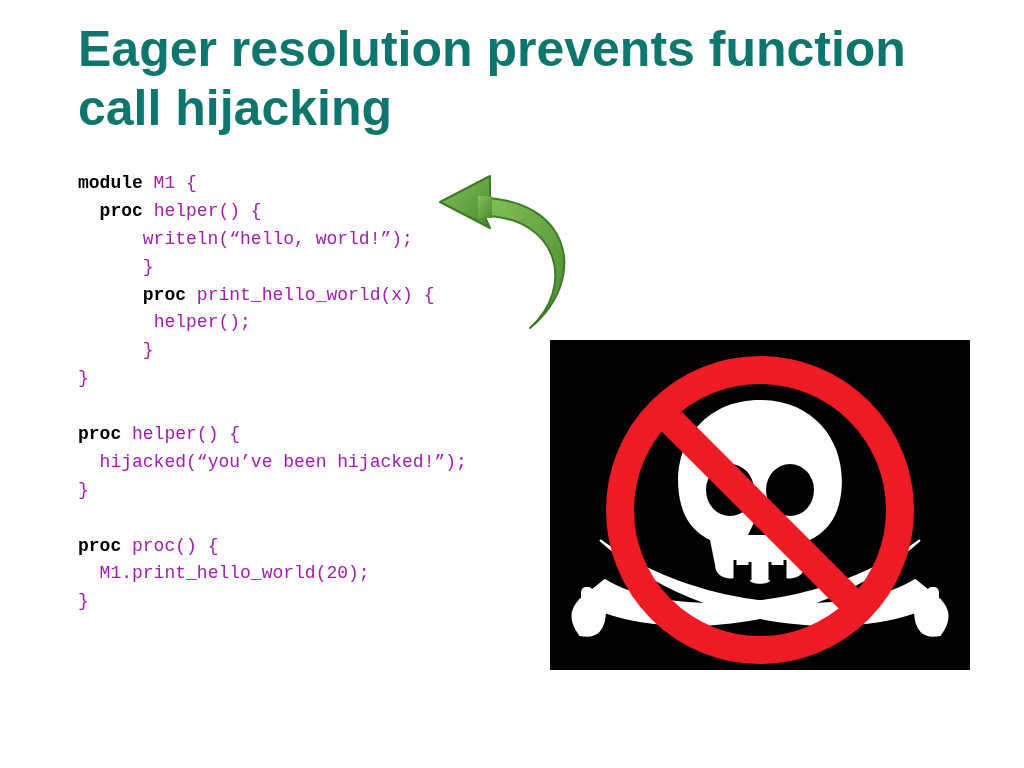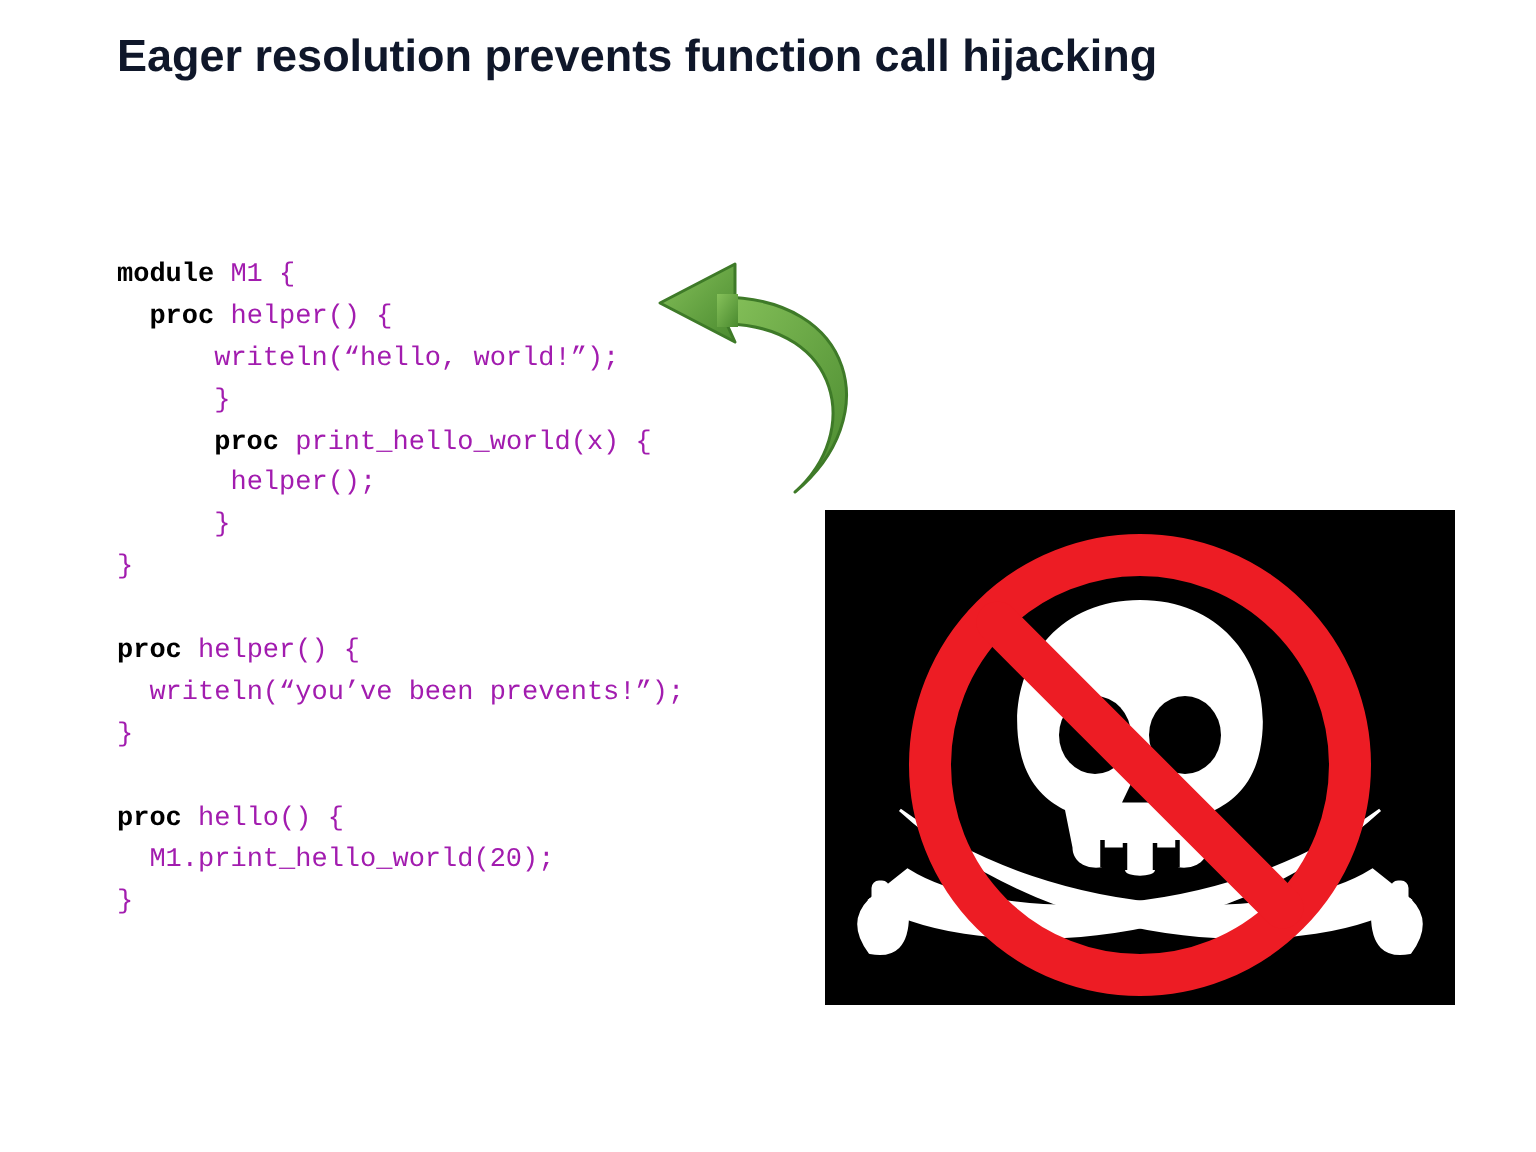--- a/index.html
+++ b/index.html
@@ -15,23 +15,23 @@
     position: relative;
     width: 1024px;
     height: 768px;
     box-sizing: border-box;
   }
   .title {
     position: absolute;
     left: 78px;
     top: 20px;
     width: 870px;
-    font-size: 30px;
+    font-size: 50px;
     font-weight: 700;
-    color: #0f172a;
+    color: #0f766e;
     line-height: 1.18;
   }
   .code {
     position: absolute;
     left: 78px;
     top: 170px;
     font-family: "Courier New", Courier, monospace;
     font-size: 18px;
     line-height: 1.55;
     white-space: pre;
@@ -70,24 +70,24 @@
   <div class="code"><span class="kw">module</span><span class="mono"> M1 {</span>
   <span class="kw">proc</span><span class="mono"> helper() {</span>
       <span class="mono">writeln(“hello, world!”);</span>
       <span class="mono">}</span>
       <span class="kw">proc</span><span class="mono"> print_hello_world(x) {</span>
        <span class="mono">helper();</span>
       <span class="mono">}</span>
 <span class="mono">}</span>
 
 <span class="kw">proc</span><span class="mono"> helper() {</span>
-  <span class="mono">writeln(“you’ve been prevents!”);</span>
+  <span class="mono">hijacked(“you’ve been hijacked!”);</span>
 <span class="mono">}</span>
 
-<span class="kw">proc</span><span class="mono"> hello() {</span>
+<span class="kw">proc</span><span class="mono"> proc() {</span>
   <span class="mono">M1.print_hello_world(20);</span>
 <span class="mono">}</span></div>
 
   <div class="arrow-wrap">
     <svg viewBox="0 0 160 180" width="160" height="180">
       <defs>
         <linearGradient id="ggrad" x1="0" y1="0" x2="1" y2="1">
           <stop offset="0%" stop-color="#86c15a"></stop>
           <stop offset="100%" stop-color="#4a8a2f"></stop>
         </linearGradient>

